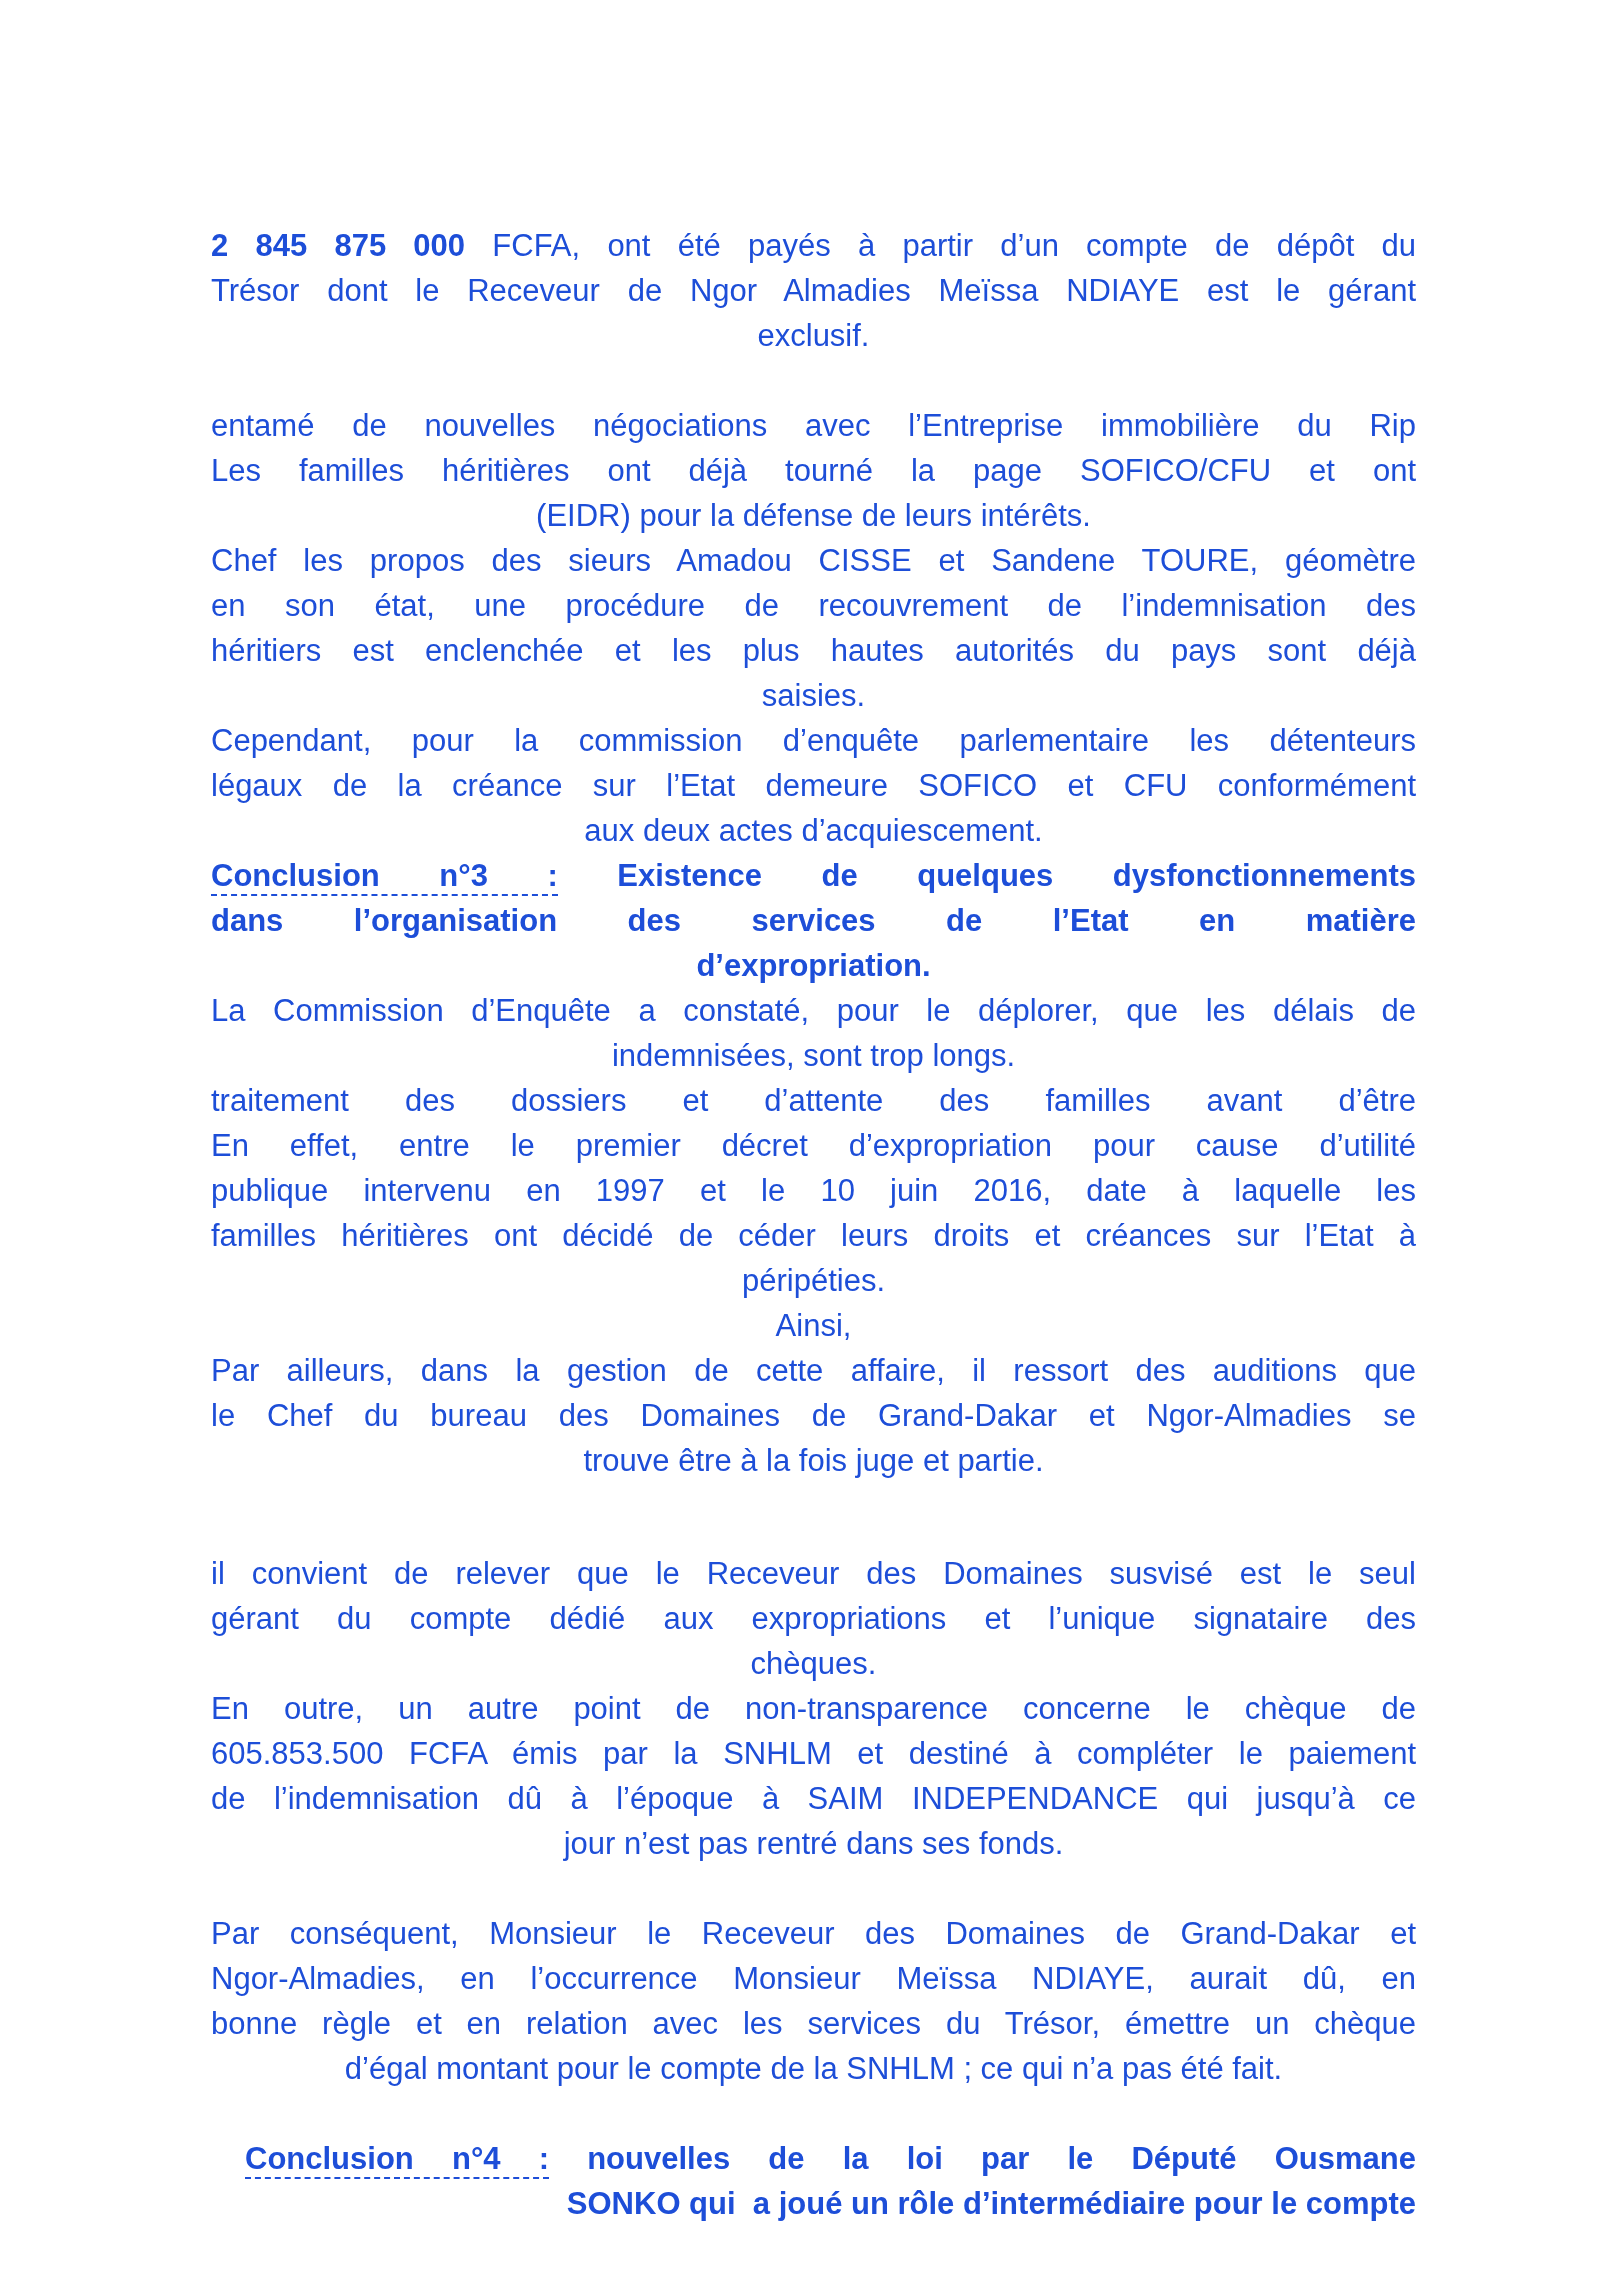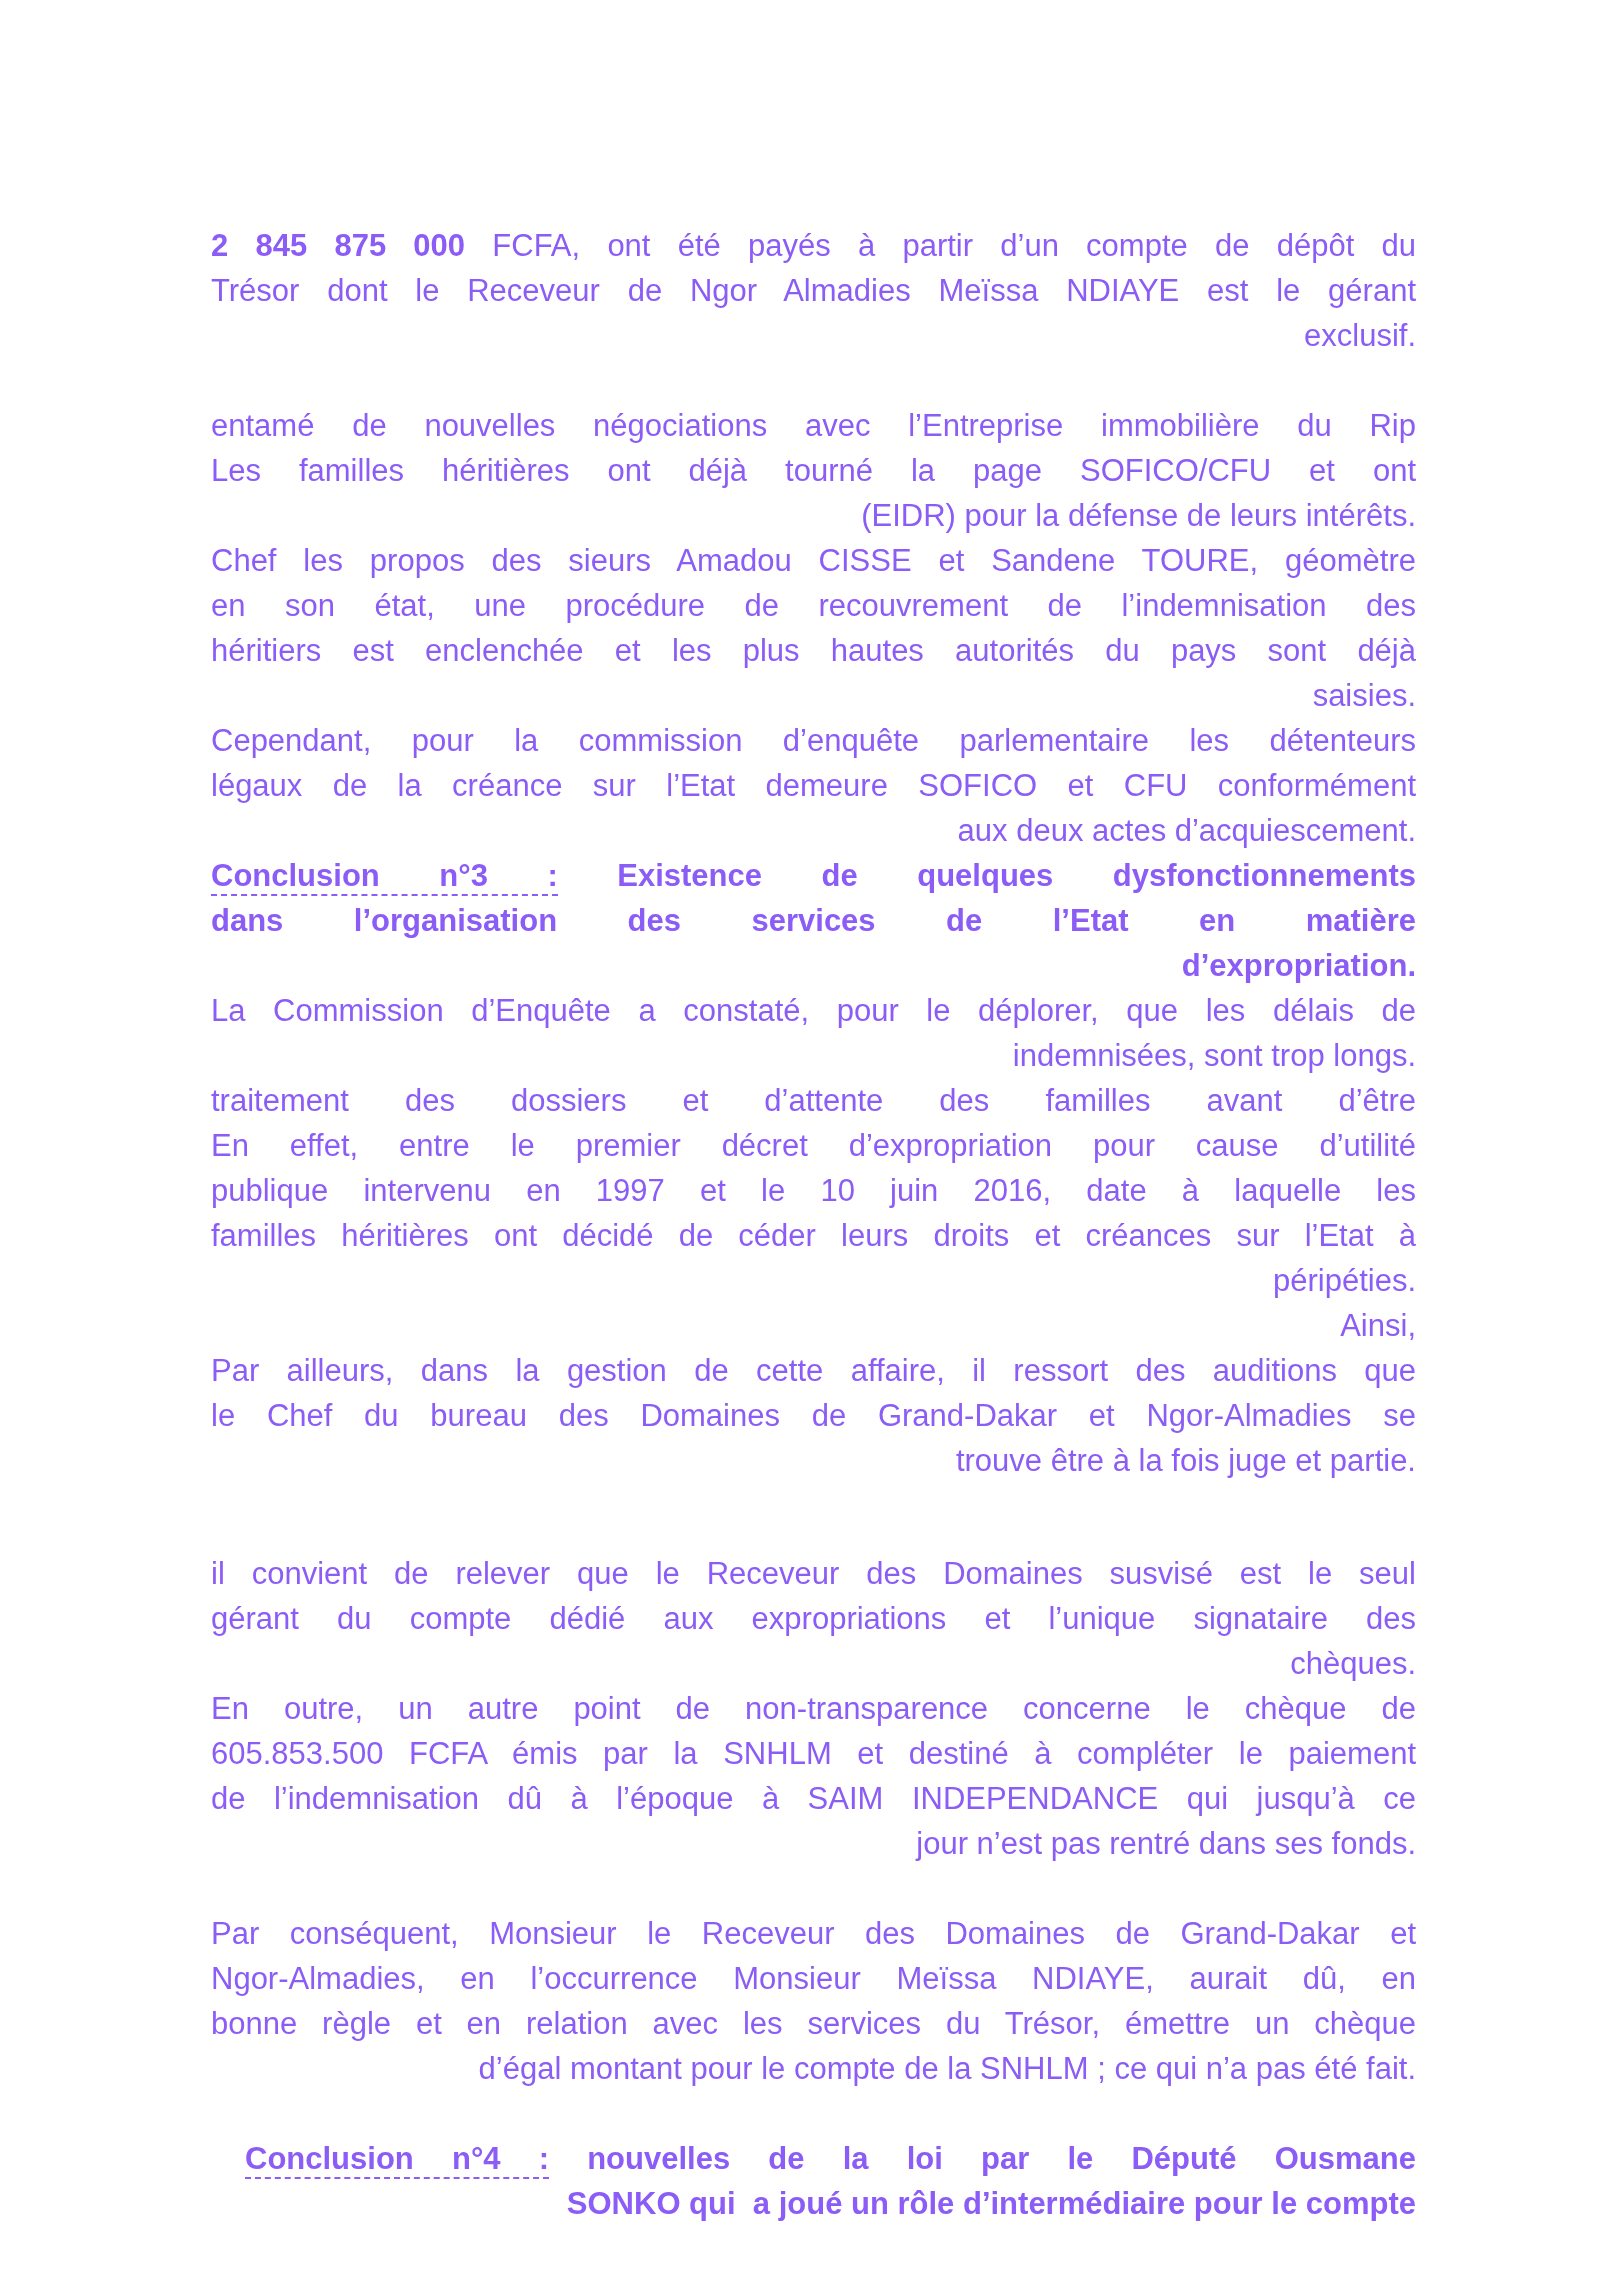--- a/index.html
+++ b/index.html
@@ -25,33 +25,33 @@
     line-height: 45px;
     font-stretch: condensed;
   }
   .para { margin: 0; }
   .line { min-height: 45px; }
   
   .jline {
     text-align: justify;
     text-align-last: justify;
   }
-  .lline { text-align: right; }
+  .lline { text-align: center; }
   .rline { text-align: right; }
   .bold { font-weight: bold; }
   .dashed-underline {
     border-bottom: 2.9px dashed currentColor;
     padding-bottom: 1px;
   }
   .spacer { width: 100%; }
 </style>
 </head>
 <body>
 
-<div class="page" style="background: rgb(255, 255, 255); color: #8b5cf6;">
+<div class="page" style="background: rgb(255, 255, 255); color: #1d4ed8;">
     <div class="para">
       <div class="line jline"><span class="bold">2 845 875 000</span><span> FCFA, ont été payés à partir d’un compte de dépôt du</span></div>
       <div class="line jline"><span>Trésor dont le Receveur de Ngor Almadies Meïssa NDIAYE est le gérant</span></div>
       <div class="line lline"><span>exclusif.</span></div>
     </div>
     <div class="spacer" style="height: 45px;"></div>
     <div class="para">
       <div class="line jline"><span>entamé de nouvelles négociations avec l’Entreprise immobilière du Rip</span></div>
       <div class="line jline"><span>Les familles héritières ont déjà tourné la page SOFICO/CFU et ont</span></div>
       <div class="line lline"><span>(EIDR) pour la défense de leurs intérêts.</span></div>

